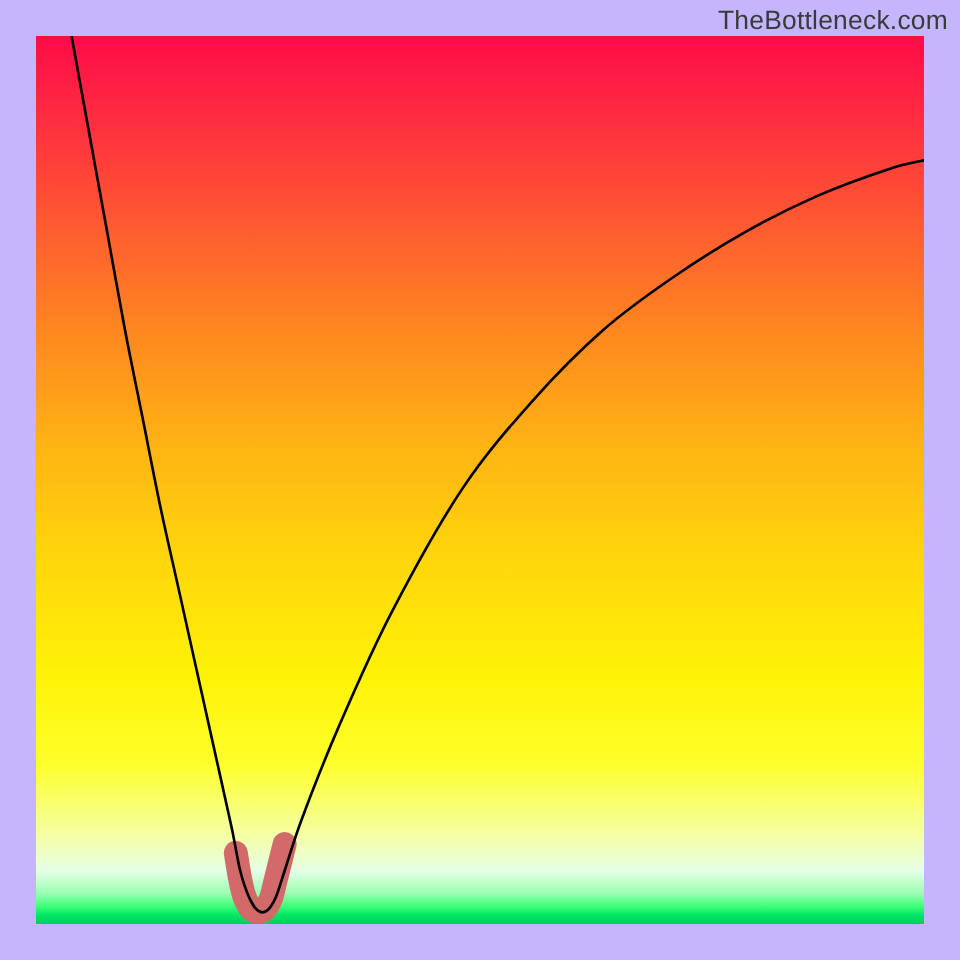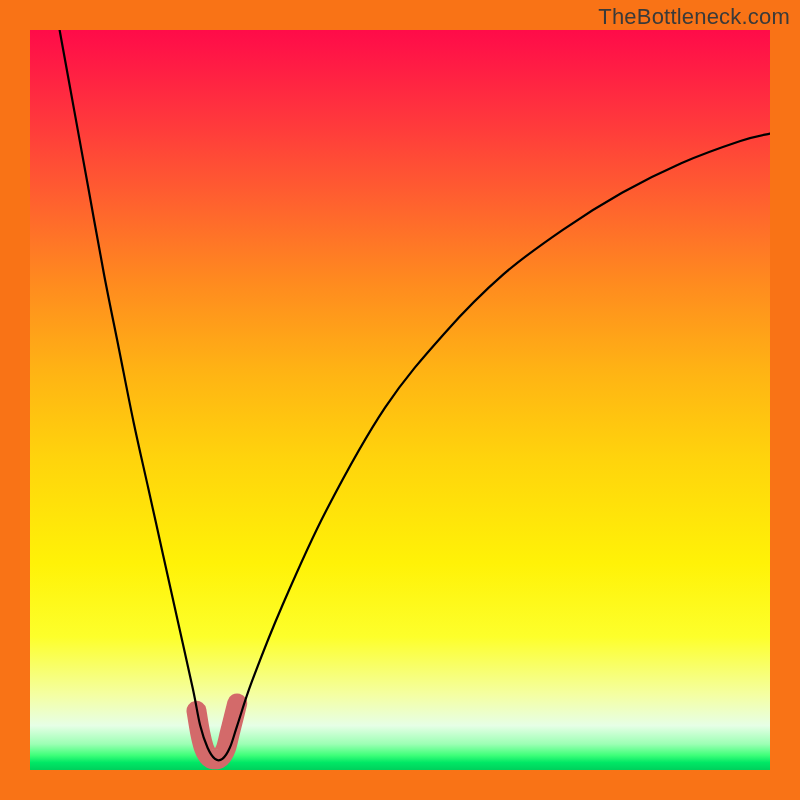--- a/index.html
+++ b/index.html
@@ -7,21 +7,21 @@
     padding: 0;
     width: 800px;
     height: 800px;
     background: #000;
     overflow: hidden;
     font-family: Arial, Helvetica, sans-serif;
   }
   .frame {
     position: absolute;
     inset: 0;
-    background: #f97316;
+    background: #c4b5fd;
   }
   .plot-area {
     position: absolute;
     left: 30px;
     top: 30px;
     width: 740px;
     height: 740px;
     overflow: hidden;
   }
   .gradient {

